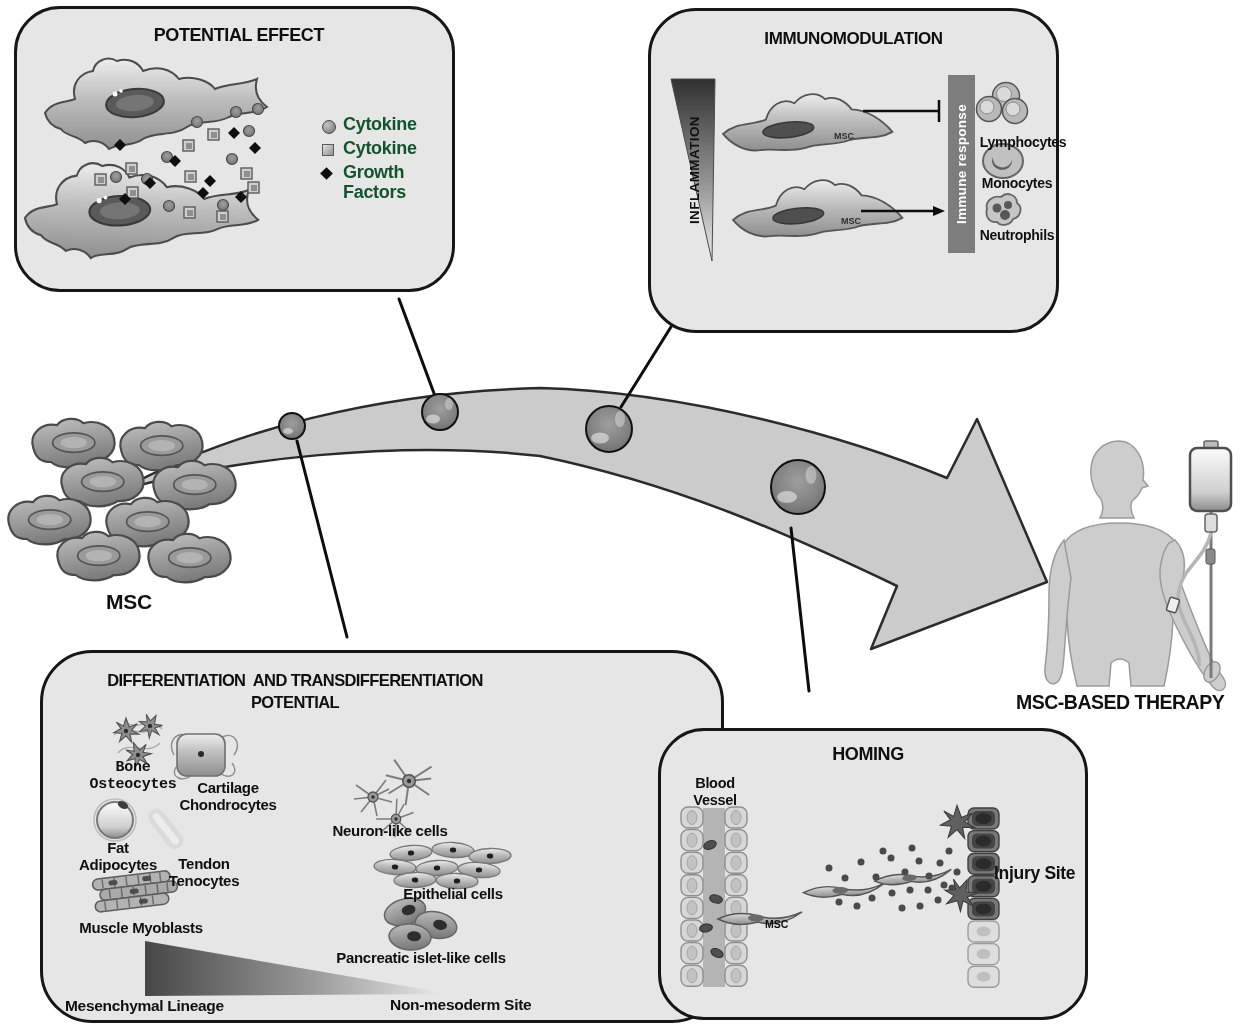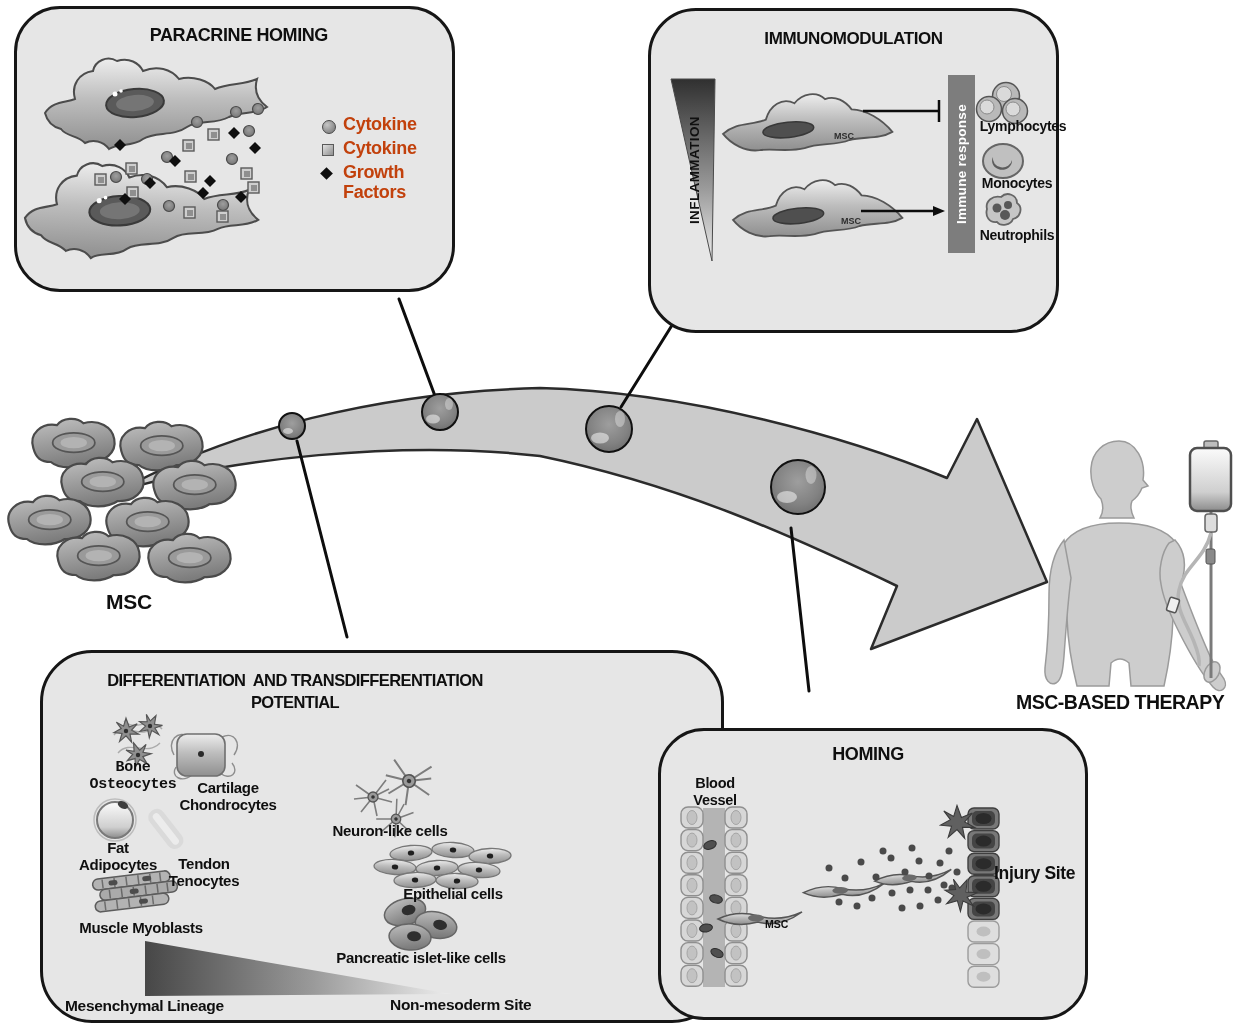--- a/index.html
+++ b/index.html
@@ -8,21 +8,21 @@
   .panel{position:absolute;background:#e6e6e6;border:3px solid #161616;box-sizing:border-box;}
   .psvg{position:absolute;left:0;top:0;}
   .pt{position:absolute;transform:translateX(-50%);font-weight:bold;color:#0f0f0f;
       white-space:pre;letter-spacing:-0.4px;text-align:center;}
   .cl{position:absolute;transform:translateX(-50%);text-align:center;font-weight:bold;
       color:#0f0f0f;white-space:nowrap;font-size:15px;line-height:16.5px;letter-spacing:-0.3px;}
   .al{position:absolute;font-weight:bold;color:#0f0f0f;white-space:nowrap;}
   .vtext{writing-mode:vertical-rl;transform:rotate(180deg);text-align:center;font-weight:bold;}
   
   .lgrow{position:absolute;left:326px;font-weight:bold;font-size:18px;line-height:20px;
-         letter-spacing:-0.3px;color:#c2410c;}
+         letter-spacing:-0.3px;color:#14532d;}
   .lgicon{position:absolute;left:305px;}
   .ic-circle{width:12px;height:12px;border-radius:50%;border:1px solid #4a4a4a;
              background:radial-gradient(circle at 35% 32%,#c6c6c6,#6f6f6f);}
   .ic-square{width:12px;height:12px;border:1.5px solid #5a5a5a;box-sizing:border-box;
              background:linear-gradient(135deg,#e2e2e2,#8f8f8f);}
   .ic-diamond{width:9px;height:9px;background:#0d0d0d;transform:rotate(45deg);}
   
   .irbar{position:absolute;left:297px;top:64px;width:27px;height:178px;background:#7d7d7d;
          display:flex;align-items:center;justify-content:center;}
   .irbar .vtext{font-size:13.5px;color:#ffffff;letter-spacing:0.3px;}
@@ -190,21 +190,21 @@
       <rect x="1206" y="549" width="9" height="15" rx="2" fill="#8a8a8a" stroke="#555555" stroke-width="1"></rect>
       <path d="M1211,533 C1204,560 1184,566 1179,590 C1175,608 1186,622 1194,642 C1198,652 1200,660 1199,666" fill="none" stroke="#b5b5b5" stroke-width="3.5"></path>
       <rect x="1168" y="598" width="10" height="14" rx="2" fill="#f0f0f0" stroke="#555555" stroke-width="1.5" transform="rotate(18 1173 605)"></rect>
     </g>
   </svg>
 
   <div class="al" style="left:106px;top:590px;font-size:21px;letter-spacing:-0.3px;">MSC</div>
   <div class="al" style="left:1016px;top:691px;font-size:19.5px;letter-spacing:-0.5px;">MSC-BASED THERAPY</div>
 
   <section class="panel" style="left:14px;top:6px;width:441px;height:286px;border-radius:46px;">
-    <div class="pt" style="left:51%;top:16px;font-size:18px;">PARACRINE HOMING</div>
+    <div class="pt" style="left:51%;top:16px;font-size:18px;">POTENTIAL EFFECT</div>
 
     <svg class="psvg" width="441" height="286">
       <g>
         <use href="#gFibroCell" transform="translate(26,46)"></use>
         <use href="#gFibroCell" transform="translate(8,148) scale(1.05) rotate(2)"></use>
       </g>
       <g>
         <g fill="url(#gSphere)" stroke="#4a4a4a" stroke-width="1.2">
           <circle cx="219" cy="103" r="5.5"></circle>
             <circle cx="241" cy="100" r="5.5"></circle>
@@ -306,21 +306,21 @@
         <circle cx="357" cy="194" r="4" fill="#585858"></circle>
       </g>
     </svg>
 
     <div class="inflam">
       <div class="vtext">INFLAMMATION</div>
     </div>
     <div class="irbar">
       <div class="vtext">Immune response</div>
     </div>
-    <div class="cl" style="left:372px;top:107px;font-size:14px;">Lymphocytes</div>
+    <div class="cl" style="left:372px;top:123px;font-size:14px;">Lymphocytes</div>
     <div class="cl" style="left:366px;top:164px;font-size:14px;">Monocytes</div>
     <div class="cl" style="left:366px;top:216px;font-size:14px;">Neutrophils</div>
   </section>
 
   <section class="panel" style="left:40px;top:650px;width:684px;height:373px;border-radius:52px;">
     <div class="pt" style="left:252px;top:18px;font-size:16.5px;letter-spacing:-0.6px;">DIFFERENTIATION  AND TRANSDIFFERENTIATION</div>
     <div class="pt" style="left:252px;top:40px;font-size:16.5px;letter-spacing:-0.6px;">POTENTIAL</div>
 
     <svg class="psvg" width="567" height="373">
       <g transform="translate(67,60)">

